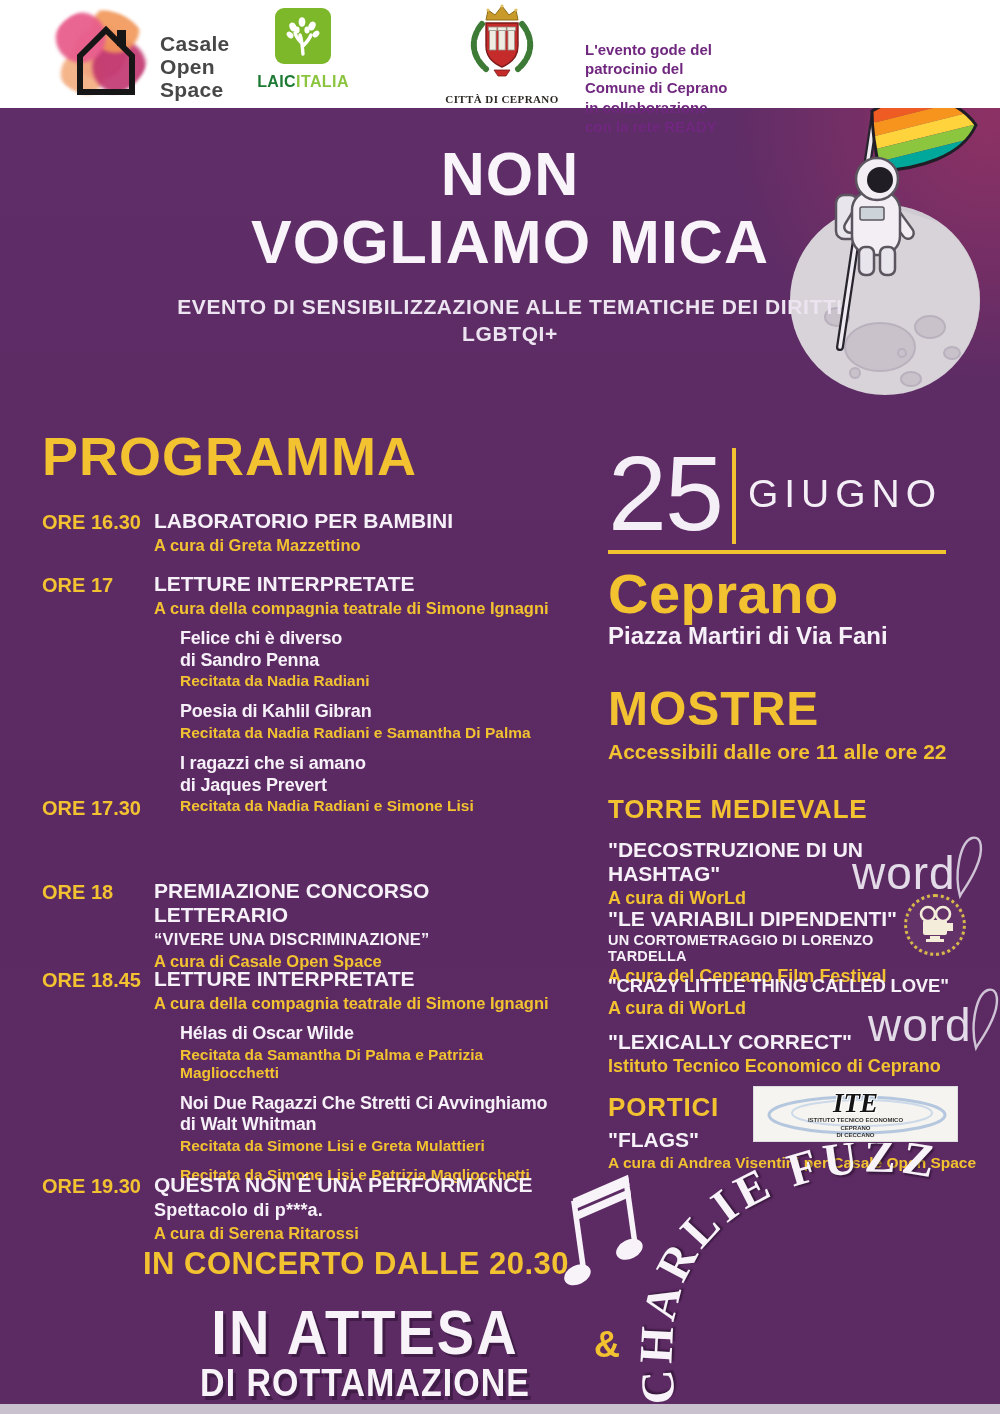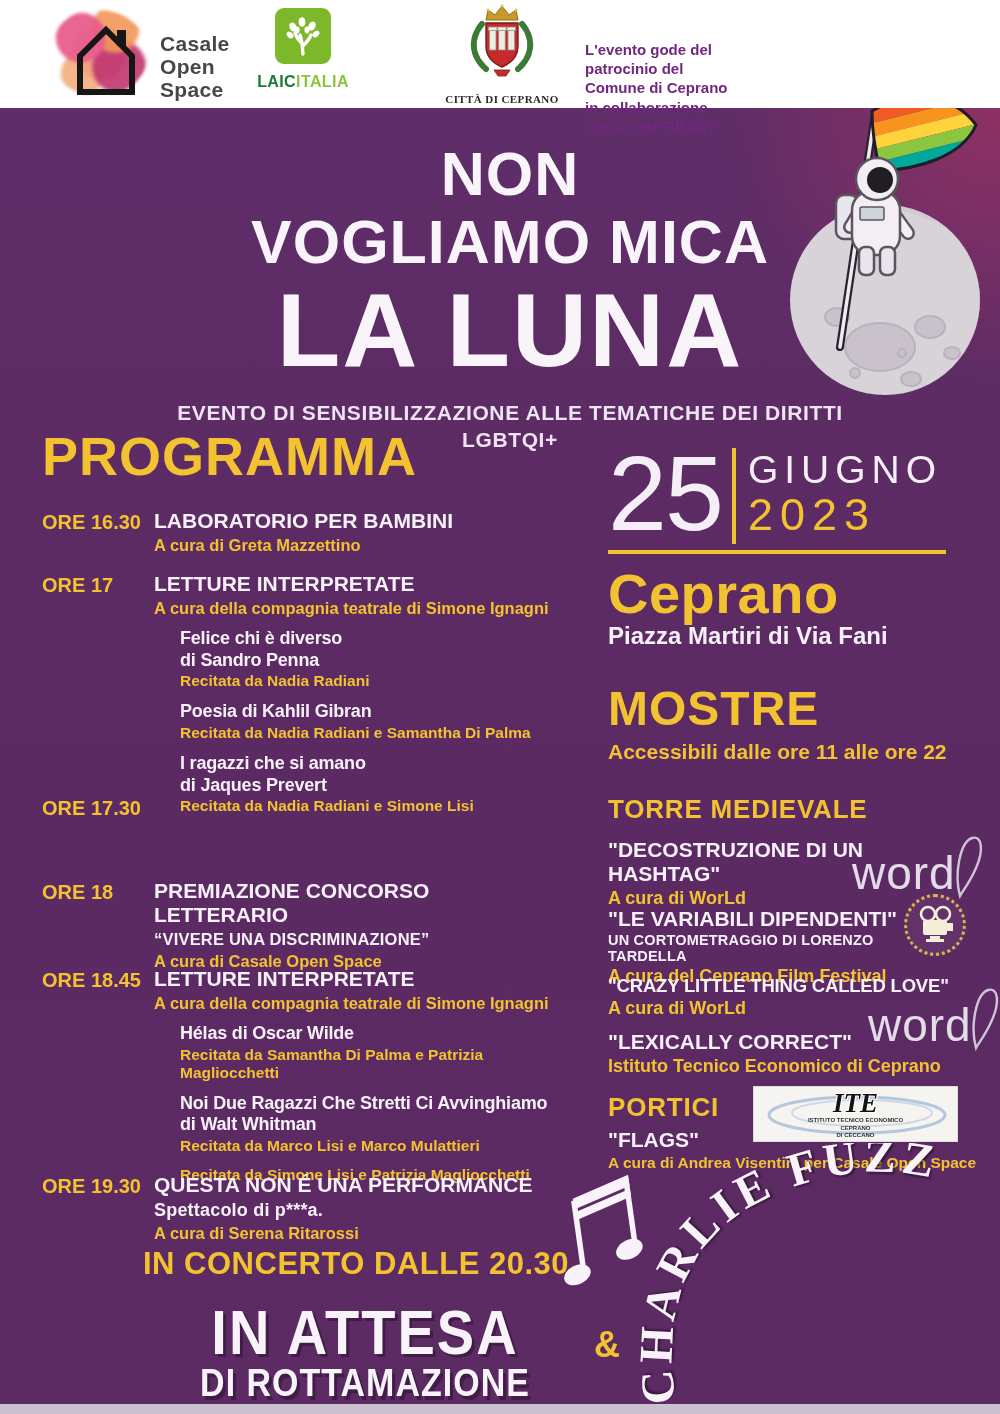--- a/index.html
+++ b/index.html
@@ -228,21 +228,20 @@
         <circle cx="97" cy="84" r="21" fill="#f2eef4" stroke="#5b5560" stroke-width="2.5"></circle>
         <circle cx="100" cy="85" r="13" fill="#201d24"></circle>
         <rect x="80" y="112" width="24" height="13" rx="2" fill="#ccd4da" stroke="#5b5560" stroke-width="1.5"></rect>
       </g>
     </svg>
   </div>
 
   <div class="hero">
     <div class="hero-l1">NON</div>
     <div class="hero-l2">VOGLIAMO MICA</div>
-    <div class="hero-l3">LA LUNA</div>
     <div class="hero-sub">
       <div>EVENTO DI SENSIBILIZZAZIONE ALLE TEMATICHE DEI DIRITTI</div>
       <div>LGBTQI+</div>
     </div>
   </div>
 
   <div class="program">
     <div class="prog-h">PROGRAMMA</div>
 
     <div class="pitem" style="top:84px">
@@ -296,21 +295,21 @@
         <div class="ptitle">LETTURE INTERPRETATE</div>
         <div class="pcur">A cura della compagnia teatrale di Simone Ignagni</div>
         <div class="preadings">
           <div class="reading">
             <div class="rtitle">Hélas di Oscar Wilde</div>
             <div class="rrec">Recitata da Samantha Di Palma e Patrizia Magliocchetti</div>
           </div>
           <div class="reading">
             <div class="rtitle">Noi Due Ragazzi Che Stretti Ci Avvinghiamo</div>
             <div class="rtitle">di Walt Whitman</div>
-            <div class="rrec">Recitata da Marco Lisi e Marco Mulattieri</div>
+            <div class="rrec">Recitata da Simone Lisi e Greta Mulattieri</div>
           </div>
           <div class="reading">
             <div class="rrec">Recitata da Simone Lisi e Patrizia Magliocchetti</div>
           </div>
         </div>
       </div>
     </div>
 
     <div class="pitem" style="top:748px">
       <div class="ptime">ORE 19.30</div>
@@ -322,21 +321,20 @@
     </div>
   </div>
 
   <div class="right">
 
     <div class="rblk date" style="top:14px">
       <div class="day">25</div>
       <div class="vdiv"></div>
       <div class="my">
         <div class="month">GIUGNO</div>
-        <div class="year">2023</div>
       </div>
     </div>
 
     <div class="hrule" style="top:120px"></div>
 
     <div class="rblk city" style="top:131px">Ceprano</div>
     <div class="rblk venue" style="top:192px">Piazza Martiri di Via Fani</div>
 
     <div class="rblk mostre-h" style="top:251px">MOSTRE</div>
     <div class="rblk hours" style="top:310px">Accessibili dalle ore 11 alle ore 22</div>

